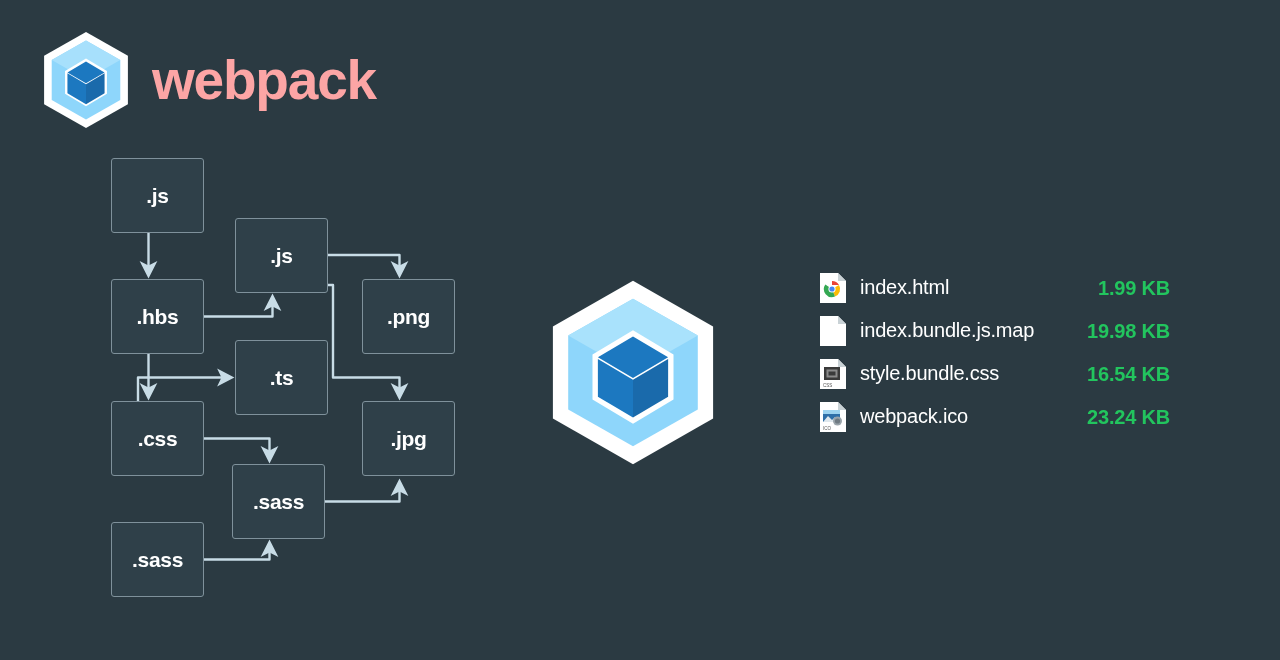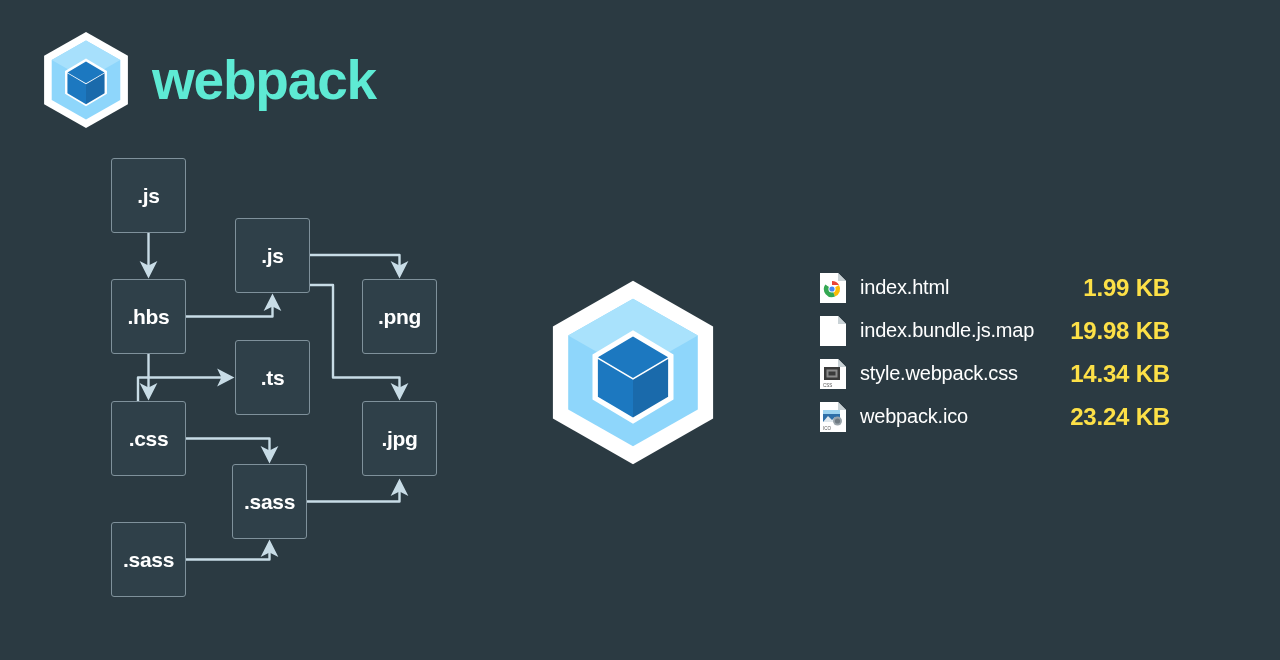--- a/index.html
+++ b/index.html
@@ -7,49 +7,49 @@
   body {
     width:1280px; height:660px; position:relative; overflow:hidden;
     font-family:"Liberation Sans", sans-serif;
     -webkit-font-smoothing:antialiased;
   }
 
   
   #header { position:absolute; left:38px; top:30px; display:flex; align-items:center; gap:18px; }
   #header-logo { width:96px; height:100px; display:block; }
   #wordmark {
-    color:#5eead4; font-size:55px; font-weight:bold; letter-spacing:-1.2px;
+    color:#fca5a5; font-size:55px; font-weight:bold; letter-spacing:-1.2px;
     line-height:1; user-select:none;
   }
 
   
   #graph { position:absolute; left:0; top:0; width:520px; height:660px; }
   #graph svg { position:absolute; left:0; top:0; }
   .gbox {
-    position:absolute; width:75px; height:75px;
+    position:absolute; width:93px; height:75px;
     background:#2f4049; border:1.5px solid #7f919b; border-radius:3px;
     display:flex; align-items:center; justify-content:center;
     color:#ffffff; font-size:21px; font-weight:bold; letter-spacing:-0.3px;
   }
 
   
   #center-logo { position:absolute; left:543px; top:275px; width:180px; height:195px; }
 
   
   #filelist { position:absolute; left:818px; top:266px; width:352px; }
   .frow { position:relative; height:43px; display:flex; align-items:center; }
   .ficon { width:30px; height:32px; flex:0 0 30px; margin-right:12px; }
   .fname {
     color:#ffffff; font-size:20px; font-weight:normal; letter-spacing:-0.2px;
     white-space:nowrap;
     text-align:right;
   }
   .fsize {
     position:absolute; right:0; top:50%; transform:translateY(-50%);
-    color:#fde047; font-size:24px; font-weight:bold; letter-spacing:-0.2px;
+    color:#22c55e; font-size:20px; font-weight:bold; letter-spacing:-0.2px;
     white-space:nowrap;
   }
 </style>
 </head>
 <body>
 
 <div id="header">
   <svg id="header-logo" viewBox="0 0 200 210">
     <polygon points="100,4 188,54 188,156 100,206 12,156 12,54" fill="#ffffff"></polygon>
     <polygon points="100,22 172,63 172,147 100,188 28,147 28,63" fill="#8ed6fb"></polygon>
@@ -159,22 +159,22 @@
 
   <div class="frow">
     <svg class="ficon" viewBox="0 0 30 32">
       <path d="M2,1 h18 l8,8 v22 h-26 z" fill="#ffffff"></path>
       <path d="M20,1 l8,8 h-8 z" fill="#c9d2d6"></path>
       <rect x="6" y="9" width="16" height="13" fill="#3a3a3a"></rect>
       <rect x="8.5" y="11.5" width="11" height="8" fill="#8a8a8a"></rect>
       <rect x="10.5" y="13.5" width="7" height="4" fill="#3a3a3a"></rect>
       <text x="5" y="29" font-family="Liberation Sans, sans-serif" font-size="4.5" fill="#555555">CSS</text>
     </svg>
-    <span class="fname">style.webpack.css</span>
-    <span class="fsize">14.34 KB</span>
+    <span class="fname">style.bundle.css</span>
+    <span class="fsize">16.54 KB</span>
   </div>
 
   <div class="frow">
     <svg class="ficon" viewBox="0 0 30 32">
       <path d="M2,1 h18 l8,8 v22 h-26 z" fill="#ffffff"></path>
       <path d="M20,1 l8,8 h-8 z" fill="#c9d2d6"></path>
       <rect x="5" y="9" width="17" height="12" fill="#2f6fa8"></rect>
       <rect x="5" y="9" width="17" height="4" fill="#9dd3f0"></rect>
       <path d="M5,21 l5,-6 l4,4 l3,-3 l5,5 z" fill="#dfe8ee"></path>
       <circle cx="19.5" cy="20" r="4.5" fill="#9aa4ab"></circle>

